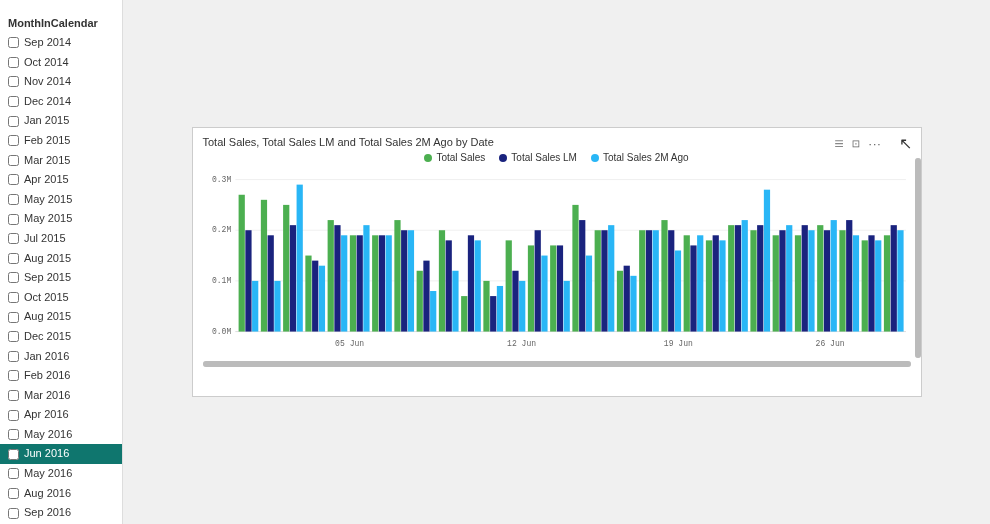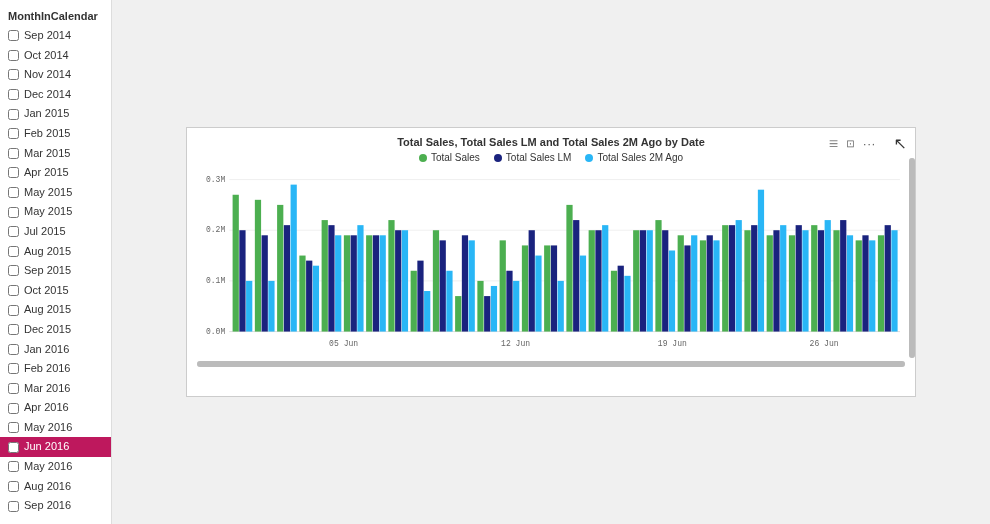--- a/index.html
+++ b/index.html
@@ -8,44 +8,44 @@
       font-size: 12px;
       background: #f0f0f0;
       display: flex;
       width: 990px;
       height: 524px;
       overflow: hidden;
     }
 
     
     .filter-panel {
-      width: 112px;
+      width: 123px;
       background: #fff;
-      padding: 8px 0;
+      padding: 15px 0;
       overflow-y: auto;
       flex-shrink: 0;
       border-right: 1px solid #ddd;
     }
     .filter-header {
       font-size: 11px;
       font-weight: 600;
       color: #333;
       padding: 2px 8px 4px 8px;
     }
     .filter-item {
       display: flex;
       align-items: center;
       padding: 1px 8px;
       cursor: pointer;
       color: #333;
       font-size: 11px;
       line-height: 1.6;
     }
     .filter-item.selected {
-      background: #be185d;
+      background: #0f766e;
       color: #fff;
       align-items: center;
     }
     .filter-item input[type=checkbox] {
       margin-right: 5px;
       width: 11px;
       height: 11px;
       flex-shrink: 0;
       accent-color: #333;
     }
@@ -86,23 +86,22 @@
       gap: 6px;
     }
     .chart-menu-icon {
       color: #888;
       font-size: 16px;
     }
 
     .chart-title {
       font-size: 11px;
       color: #333;
-      font-weight: 700;
+      font-weight: 400;
       margin-bottom: 4px;
-      text-align: center;
     }
 
     .chart-legend {
       display: flex;
       gap: 14px;
       margin-bottom: 6px;
       align-items: center;
       justify-content: center;
     }
     .legend-item {

